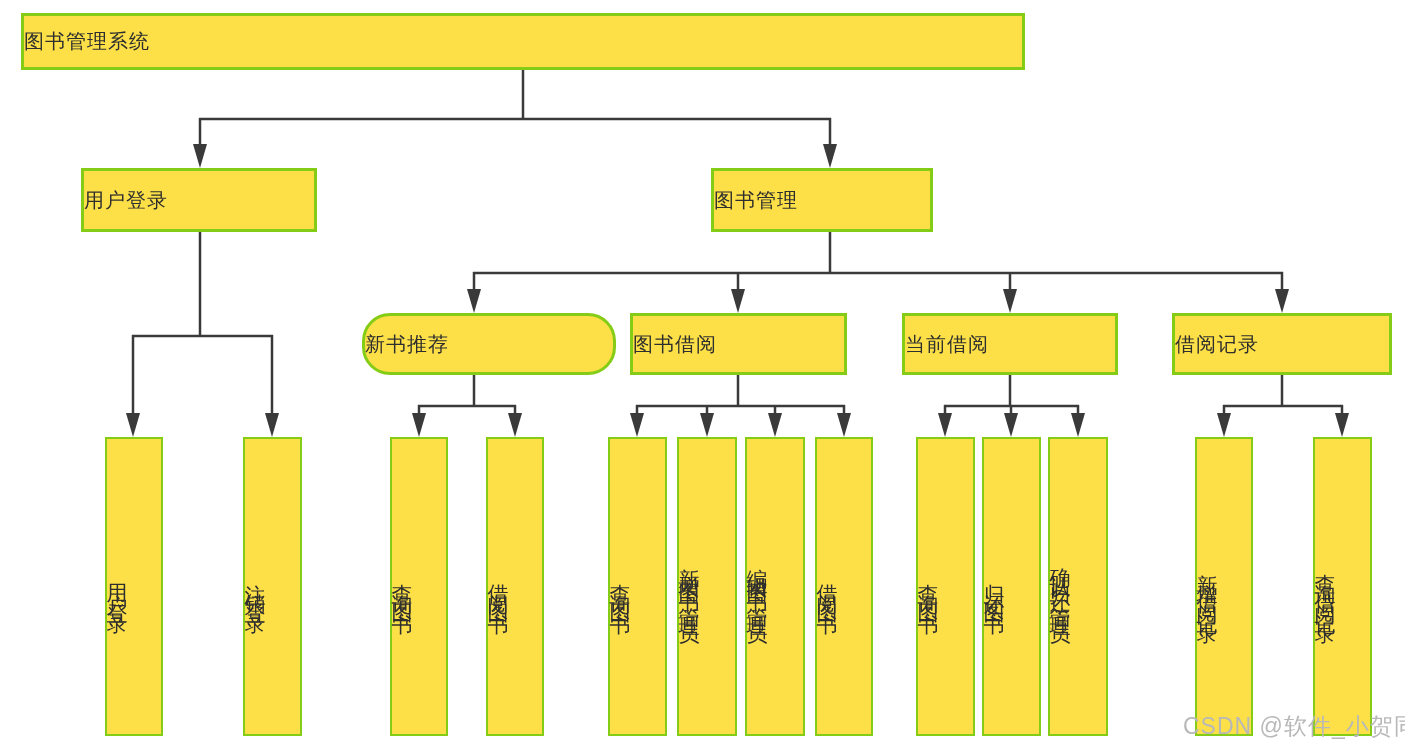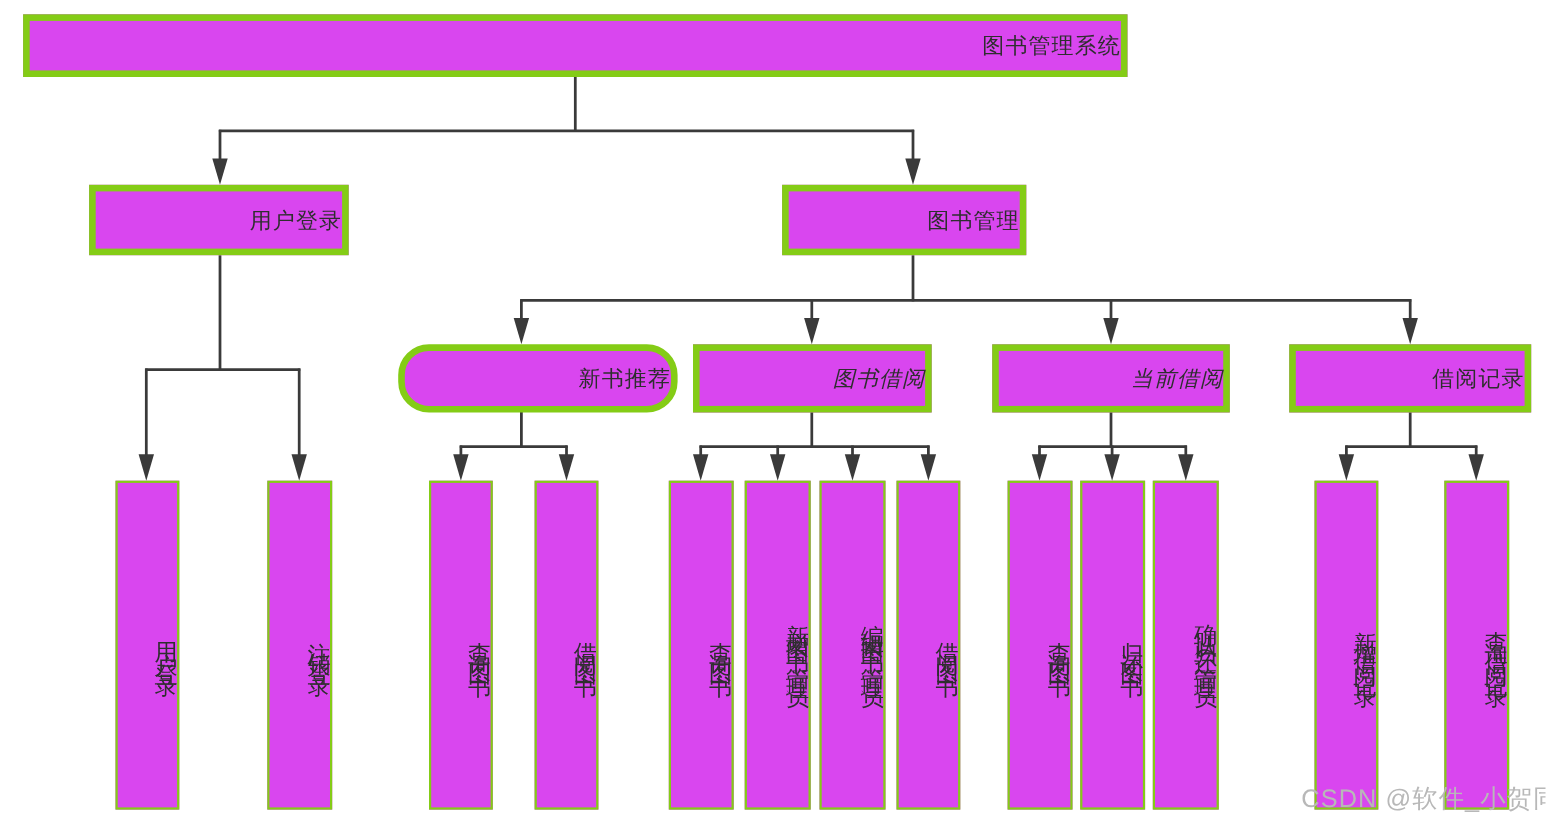--- a/index.html
+++ b/index.html
@@ -24,25 +24,25 @@
   svg.connectors {
     position: absolute;
     left: 0;
     top: 0;
     width: 1405px;
     height: 747px;
   }
   .node {
     position: absolute;
     box-sizing: border-box;
-    border: 6px solid #84cc16;
-    background: #d946ef;
+    border: 3px solid #84cc16;
+    background: #fde047;
     display: flex;
     align-items: center;
-    justify-content: flex-end;
+    justify-content: flex-start;
     text-align: center;
   }
   .node.hlabel {
     font-size: 20px;
     letter-spacing: 1px;
     color: #2e2e2e;
   }
   .root  { left: 21px;  top: 13px;  width: 1004px; height: 57px; }
   .lv1   { top: 168px; height: 64px; }
   .lv2   { top: 313px; height: 62px; }
@@ -149,24 +149,24 @@
   <div class="node hlabel lv1" style="left:81px; width:236px;">
     <span>用户登录</span>
   </div>
   <div class="node hlabel lv1" style="left:711px; width:222px;">
     <span>图书管理</span>
   </div>
 
   <div class="node hlabel lv2" style="left:362px; width:254px;border-radius:28px;">
     <span>新书推荐</span>
   </div>
-  <div class="node hlabel lv2" style="left:630px; width:217px;font-style:italic;">
+  <div class="node hlabel lv2" style="left:630px; width:217px;">
     <span>图书借阅</span>
   </div>
-  <div class="node hlabel lv2" style="left:902px; width:216px;font-style:italic;">
+  <div class="node hlabel lv2" style="left:902px; width:216px;">
     <span>当前借阅</span>
   </div>
   <div class="node hlabel lv2" style="left:1172px; width:220px;font-family:Liberation Mono, monospace;">
     <span>借阅记录</span>
   </div>
 
   <div class="node leaf" style="left:105px; width:58px;">
     <span class="vtext">用户登录</span>
   </div>
   <div class="node leaf" style="left:243px; width:59px;">

